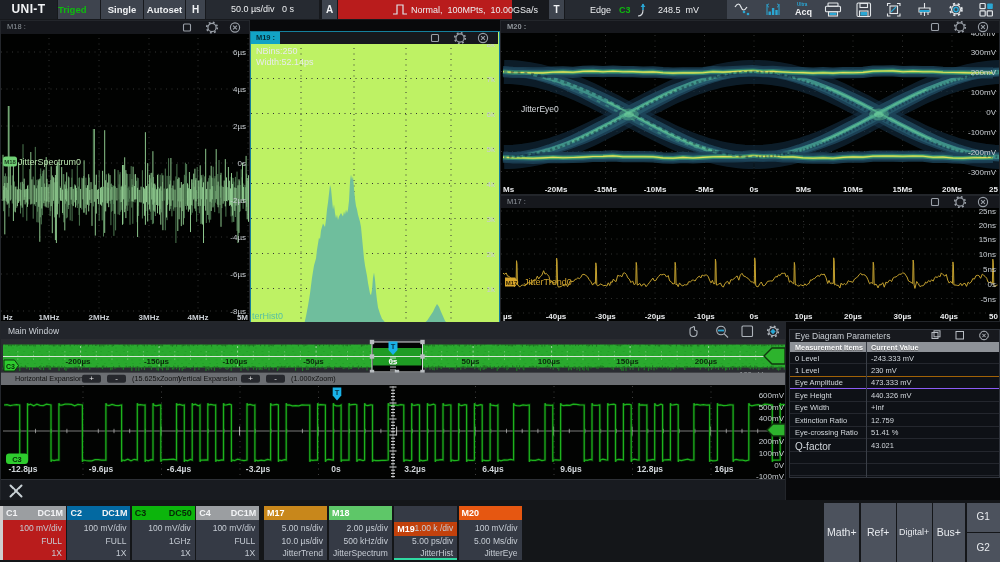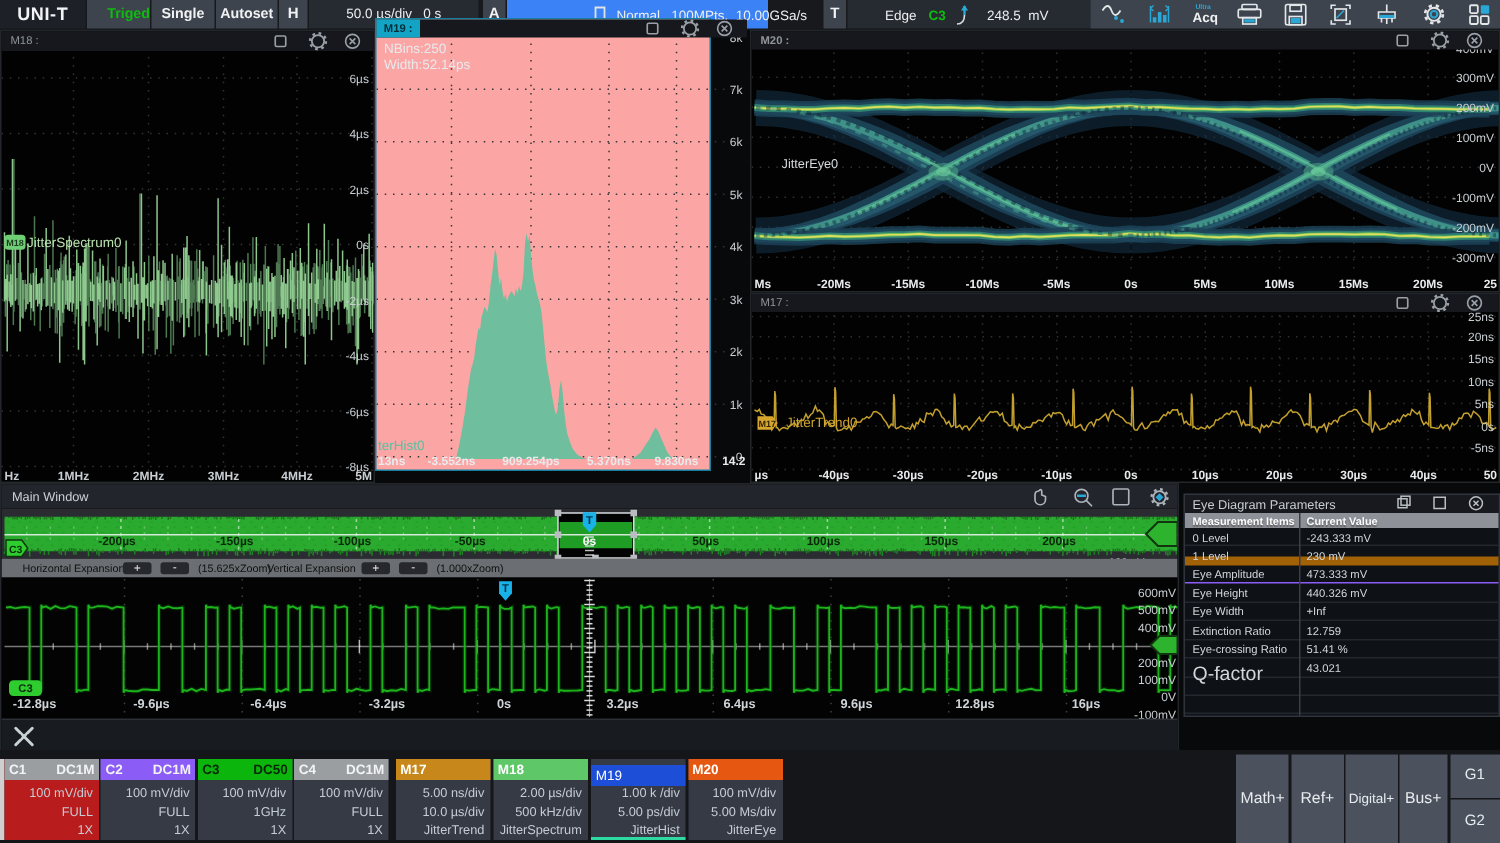--- a/index.html
+++ b/index.html
@@ -2,27 +2,27 @@
 <html><head><meta charset="utf-8"><style>
 *{margin:0;padding:0;box-sizing:border-box}
 html,body{width:1000px;height:562px;background:#08090b;overflow:hidden;font-family:"Liberation Sans",sans-serif}
 .abs{position:absolute}
 svg{display:block}
 text{font-family:"Liberation Sans",sans-serif}
 </style></head><body>
 <div class="abs" style="left:0;top:0;width:1000px;height:562px;background:#08090b">
 <div class="abs" style="left:0;top:0;width:1000px;height:20px;background:#17191d">
  <div class="abs" style="left:0;top:0;width:57px;height:19px;background:#1d2026;color:#f2f3f5;font-weight:bold;font-size:12px;letter-spacing:0.4px;line-height:19px;text-align:center">UNI-T</div>
- <div class="abs" style="left:58px;top:0;width:42px;height:19px;background:#3e444e;color:#0ebb0e;font-weight:bold;font-size:9.5px;line-height:19px;text-align:right">Triged</div>
+ <div class="abs" style="left:58px;top:0;width:42px;height:19px;background:#3e444e;color:#0ebb0e;font-weight:bold;font-size:9.5px;line-height:19px;text-align:left">Triged</div>
  <div class="abs" style="left:101px;top:0;width:42px;height:19px;background:#3e444e;color:#f0f2f4;font-weight:bold;font-size:9.5px;line-height:19px;text-align:center">Single</div>
  <div class="abs" style="left:144px;top:0;width:41px;height:19px;background:#3e444e;color:#f0f2f4;font-weight:bold;font-size:9.5px;line-height:19px;text-align:center">Autoset</div>
  <div class="abs" style="left:186px;top:0;width:19px;height:19px;background:#3e444e;color:#f0f2f4;font-weight:bold;font-size:10px;line-height:19px;text-align:center">H</div>
  <div class="abs" style="left:206px;top:0;width:113px;height:19px;background:#262a31;color:#eceef0;font-size:9px;line-height:19px;text-align:center">50.0 µs/div&nbsp;&nbsp;&nbsp;0 s</div>
  <div class="abs" style="left:322px;top:0;width:15px;height:19px;background:#3e444e;color:#f0f2f4;font-weight:bold;font-size:10px;line-height:19px;text-align:center">A</div>
- <div class="abs" style="left:338px;top:0;width:174px;height:19px;background:#3b82f6;color:#eceef0;font-size:10.5px;line-height:19px">
+ <div class="abs" style="left:338px;top:0;width:174px;height:19px;background:#b91c1c;color:#eceef0;font-size:10.5px;line-height:19px">
    <svg width="207" height="19" style="position:absolute;left:0;top:0">
           <path d="M55 14h4v-9h6v9h4" stroke="#dfe3e7" stroke-width="1.2" fill="none"></path>
           <text x="73" y="13" fill="#eceef0" font-size="9">Normal,&nbsp; 100MPts,&nbsp; 10.00GSa/s</text>
         </svg>
  </div>
  <div class="abs" style="left:549px;top:0;width:15px;height:19px;background:#3e444e;color:#f0f2f4;font-weight:bold;font-size:10px;line-height:19px;text-align:center">T</div>
  <div class="abs" style="left:565px;top:0;width:162px;height:19px;background:#262a31">
    <svg width="162" height="19" style="position:absolute;left:0;top:0">
     <text x="25" y="13" fill="#eceef0" font-size="9">Edge</text>
     <text x="54" y="13" fill="#0ebb0e" font-size="9" font-weight="bold">C3</text>
@@ -115,21 +115,21 @@
         <text x="48" y="286" fill="#c9ced3" font-size="8" text-anchor="middle" font-weight="bold">1MHz</text>
         <text x="98" y="286" fill="#c9ced3" font-size="8" text-anchor="middle" font-weight="bold">2MHz</text>
         <text x="148" y="286" fill="#c9ced3" font-size="8" text-anchor="middle" font-weight="bold">3MHz</text>
         <text x="197" y="286" fill="#c9ced3" font-size="8" text-anchor="middle" font-weight="bold">4MHz</text>
         <text x="247" y="286" fill="#c9ced3" font-size="8" text-anchor="end" font-weight="bold">5M</text>
         <rect x="2" y="122.5" width="14" height="10" rx="2.5" fill="#6fcf75"></rect>
         <text x="9" y="130" fill="#1c3a1e" font-size="6" font-weight="bold" text-anchor="middle">M18</text>
         <text x="17" y="130.5" fill="#b9e3ae" font-size="9">JitterSpectrum0</text>
       </svg>
     </div>
-    <div class="abs" style="left:250px;top:12px;width:224px;height:302px;background:#fca5a5;border:1.5px solid #157f9d">
+    <div class="abs" style="left:250px;top:31px;width:250px;height:302px;background:#bef264;border:1.5px solid #157f9d">
  <div class="abs" style="left:0;top:0;width:247px;height:12px;background:#16181d">
    <div style="position:absolute;left:0;top:0;width:29px;height:12px;background:#12a3c5;color:#05303b;font-size:7.5px;font-weight:bold;text-align:center;line-height:12px">M19 :</div>
    <svg width="247" height="12" style="position:absolute;left:0;top:0">
           <rect x="180.5" y="2.5" width="7" height="7" rx="1" fill="none" stroke="#9aa0a8" stroke-width="1.1"></rect>
           <circle cx="209" cy="6" r="4.1" fill="none" stroke="#9aa0a8" stroke-width="1.2"></circle>
           <circle cx="209" cy="6" r="5.3" fill="none" stroke="#9aa0a8" stroke-width="1.6" stroke-dasharray="1.8 2.4"></circle>
           <circle cx="209" cy="6" r="1.6" fill="#16181d"></circle>
           <circle cx="232" cy="6" r="4.6" fill="none" stroke="#9aa0a8" stroke-width="1.1"></circle>
           <path d="M230.1 4.1L233.9 7.9M233.9 4.1L230.1 7.9" stroke="#9aa0a8" stroke-width="1.1"></path>
         </svg>
@@ -575,21 +575,21 @@
   </svg>
  </div>
  <div class="abs" style="left:0;top:11.5px;width:209px;height:10.5px;background:#8e9298">
    <span style="position:absolute;left:5px;top:1px;color:#fbfcfd;font-size:7.3px;font-weight:bold;text-shadow:0 1px 1px #555">Measurement Items</span>
    <span style="position:absolute;left:81px;top:1px;color:#fbfcfd;font-size:7.3px;font-weight:bold;text-shadow:0 1px 1px #555">Current Value</span>
  </div>
       <div class="abs" style="left:0;top:22.0px;width:209px;height:12.45px;border-bottom:1px solid #24272e">
         <span style="position:absolute;left:5px;top:1.5px;color:#d2d7dc;font-size:7.5px">0 Level</span>
         <span style="position:absolute;left:81px;top:1.5px;color:#d2d7dc;font-size:7.5px">-243.333 mV</span>
       </div>
-      <div class="abs" style="left:0;top:34.45px;width:209px;height:12.45px;border-bottom:6px solid #a16207">
+      <div class="abs" style="left:0;top:34.45px;width:209px;height:12.45px;border-bottom:1px solid #a16207">
         <span style="position:absolute;left:5px;top:1.5px;color:#d2d7dc;font-size:7.5px">1 Level</span>
         <span style="position:absolute;left:81px;top:1.5px;color:#d2d7dc;font-size:7.5px">230 mV</span>
       </div>
       <div class="abs" style="left:0;top:46.9px;width:209px;height:12.45px;border-bottom:1px solid #8b5cf6">
         <span style="position:absolute;left:5px;top:1.5px;color:#d2d7dc;font-size:7.5px">Eye Amplitude</span>
         <span style="position:absolute;left:81px;top:1.5px;color:#d2d7dc;font-size:7.5px">473.333 mV</span>
       </div>
       <div class="abs" style="left:0;top:59.349999999999994px;width:209px;height:12.45px;border-bottom:1px solid #24272e">
         <span style="position:absolute;left:5px;top:1.5px;color:#d2d7dc;font-size:7.5px">Eye Height</span>
         <span style="position:absolute;left:81px;top:1.5px;color:#d2d7dc;font-size:7.5px">440.326 mV</span>
@@ -600,21 +600,21 @@
       </div>
       <div class="abs" style="left:0;top:84.25px;width:209px;height:12.45px;border-bottom:1px solid #24272e">
         <span style="position:absolute;left:5px;top:1.5px;color:#d2d7dc;font-size:7.5px">Extinction Ratio</span>
         <span style="position:absolute;left:81px;top:1.5px;color:#d2d7dc;font-size:7.5px">12.759</span>
       </div>
       <div class="abs" style="left:0;top:96.69999999999999px;width:209px;height:12.45px;border-bottom:1px solid #24272e">
         <span style="position:absolute;left:5px;top:1.5px;color:#d2d7dc;font-size:7.5px">Eye-crossing Ratio</span>
         <span style="position:absolute;left:81px;top:1.5px;color:#d2d7dc;font-size:7.5px">51.41 %</span>
       </div>
       <div class="abs" style="left:0;top:109.14999999999999px;width:209px;height:12.45px;border-bottom:1px solid #24272e">
-        <span style="position:absolute;left:5px;top:1.5px;color:#d2d7dc;font-size:13px">Q-factor</span>
+        <span style="position:absolute;left:5px;top:1.5px;color:#d2d7dc;font-size:10px">Q-factor</span>
         <span style="position:absolute;left:81px;top:1.5px;color:#d2d7dc;font-size:7.5px">43.021</span>
       </div>
       <div class="abs" style="left:0;top:121.6px;width:209px;height:12.45px;border-bottom:1px solid #24272e">
         <span style="position:absolute;left:5px;top:1.5px;color:#d2d7dc;font-size:7.5px"></span>
         <span style="position:absolute;left:81px;top:1.5px;color:#d2d7dc;font-size:7.5px"></span>
       </div>
       <div class="abs" style="left:0;top:134.05px;width:209px;height:12.45px;border-bottom:1px solid #24272e">
         <span style="position:absolute;left:5px;top:1.5px;color:#d2d7dc;font-size:7.5px"></span>
         <span style="position:absolute;left:81px;top:1.5px;color:#d2d7dc;font-size:7.5px"></span>
       </div>
@@ -624,21 +624,21 @@
       <div class="abs" style="left:0;top:6px;width:2.5px;height:54px;background:#cfcfcf"></div>
       <div class="abs" style="left:3.0px;top:6px;width:63px;height:54px;background:#b91c1c">
  <div style="position:absolute;left:0;top:0;width:100%;height:14px;background:#9b9ea1;color:#f2f3f5;font-size:9px;font-weight:bold">
    <span style="position:absolute;left:3px;top:1.5px">C1</span>
           <span style="position:absolute;right:3px;top:1.5px">DC1M</span>
  </div>
  <div style="position:absolute;right:4px;top:16px;color:#c6ccd4;font-size:8.5px;text-align:right;line-height:12.5px">100 mV/div<br>FULL<br>1X</div>
 
 </div>
       <div class="abs" style="left:67.4px;top:6px;width:63px;height:54px;background:#353a45">
- <div style="position:absolute;left:0;top:0;width:100%;height:14px;background:#8b5cf6;color:#f2f3f5;font-size:9px;font-weight:bold">
+ <div style="position:absolute;left:0;top:0;width:100%;height:14px;background:#0369a1;color:#f2f3f5;font-size:9px;font-weight:bold">
    <span style="position:absolute;left:3px;top:1.5px">C2</span>
           <span style="position:absolute;right:3px;top:1.5px">DC1M</span>
  </div>
  <div style="position:absolute;right:4px;top:16px;color:#c6ccd4;font-size:8.5px;text-align:right;line-height:12.5px">100 mV/div<br>FULL<br>1X</div>
 
 </div>
       <div class="abs" style="left:131.8px;top:6px;width:63px;height:54px;background:#353a45">
  <div style="position:absolute;left:0;top:0;width:100%;height:14px;background:#0cb50c;color:#062806;font-size:9px;font-weight:bold">
    <span style="position:absolute;left:3px;top:1.5px">C3</span>
           <span style="position:absolute;right:3px;top:1.5px">DC50</span>
@@ -664,21 +664,21 @@
 </div>
       <div class="abs" style="left:328.9px;top:6px;width:63px;height:54px;background:#353a45">
  <div style="position:absolute;left:0;top:0;width:100%;height:14px;background:#5ec768;color:#ffffff;font-size:9px;font-weight:bold">
    <span style="position:absolute;left:3px;top:1.5px">M18</span>
           <span style="position:absolute;right:3px;top:1.5px"></span>
  </div>
  <div style="position:absolute;right:4px;top:16px;color:#c6ccd4;font-size:8.5px;text-align:right;line-height:12.5px">2.00 µs/div<br>500 kHz/div<br>JitterSpectrum</div>
 
 </div>
       <div class="abs" style="left:394.2px;top:6px;width:63px;height:54px;background:#353a45">
- <div style="position:absolute;left:0;top:4px;width:100%;height:14px;background:#1d4ed8;color:#ffffff;font-size:9px;font-weight:normal">
+ <div style="position:absolute;left:0;top:16px;width:100%;height:14px;background:#c2410c;color:#ffffff;font-size:9px;font-weight:bold">
    <span style="position:absolute;left:3px;top:1.5px">M19</span>
           <span style="position:absolute;right:3px;top:1.5px"></span>
  </div>
  <div style="position:absolute;right:4px;top:16px;color:#c6ccd4;font-size:8.5px;text-align:right;line-height:12.5px">1.00 k /div<br>5.00 ps/div<br>JitterHist</div>
  <div style="position:absolute;left:0;bottom:0;width:100%;height:2.5px;background:#2fd9a2"></div>
 </div>
       <div class="abs" style="left:458.5px;top:6px;width:63px;height:54px;background:#353a45">
  <div style="position:absolute;left:0;top:0;width:100%;height:14px;background:#e65711;color:#ffffff;font-size:9px;font-weight:bold">
    <span style="position:absolute;left:3px;top:1.5px">M20</span>
           <span style="position:absolute;right:3px;top:1.5px"></span>

